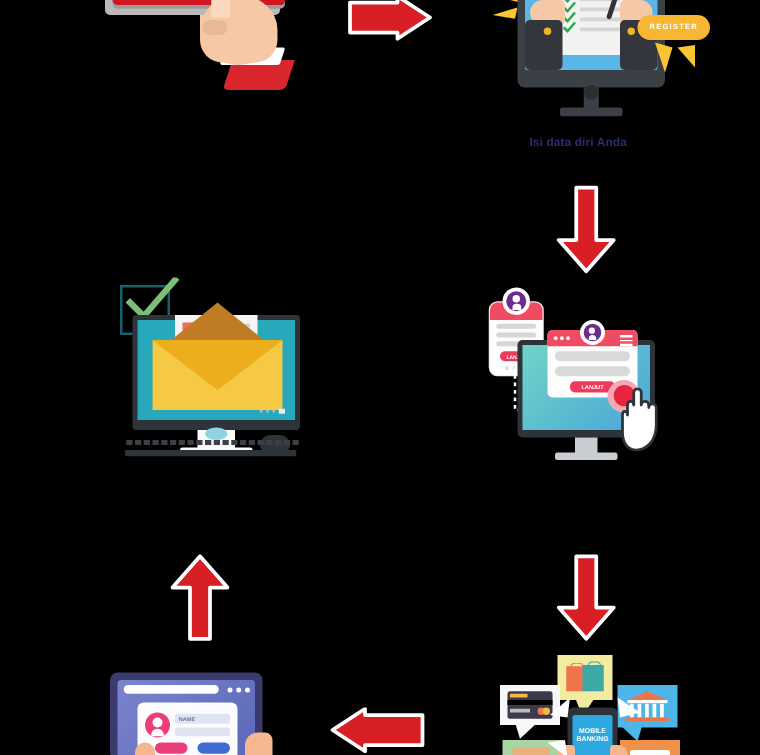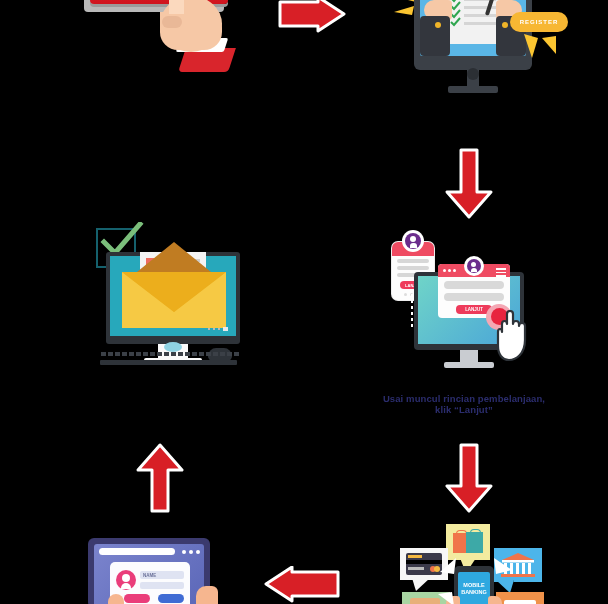--- a/index.html
+++ b/index.html
@@ -125,20 +125,21 @@
     <div style="position:absolute;left:118px;top:52px;width:58px;height:20px;background:#f7b733;border-radius:10px;
                 color:#fff;font-size:6px;font-weight:bold;letter-spacing:1px;display:flex;align-items:center;justify-content:center;">
       <span>REGISTER</span>
     </div>
 
     <svg style="position:absolute;left:130px;top:72px;" width="36" height="32" viewBox="0 0 36 32">
       <path d="M2 2 L10 26 L16 6 Z" fill="#fbc531"></path>
       <path d="M20 6 L34 22 L34 4 Z" fill="#fbc531"></path>
     </svg>
   </div>
+  <div class="caption" style="left:365px;top:109px;width:195px;">Isi data diri Anda</div>
 
   <div class="arrow" style="left:444px;top:148px;width:50px;height:72px;">
     <svg width="50" height="72" viewBox="0 0 50 72">
       <path d="M17 2 H33 V44 H47 L25 69 L3 44 H17 Z" fill="#d81f26" stroke="#ffffff" stroke-width="3" stroke-linejoin="round"></path>
     </svg>
   </div>
 
   <div class="cell" style="left:96px;top:228px;width:150px;height:140px;">
 
     <div style="position:absolute;left:0px;top:0px;width:36px;height:36px;border:2.5px solid #15616d;background:transparent;"></div>
@@ -260,22 +261,20 @@
     <div class="r circ" style="left:100px;top:76px;width:26px;height:26px;background:#f4a7b4;"></div>
     <div class="r circ" style="left:105px;top:80px;width:17px;height:17px;background:#e8243f;"></div>
     <svg style="position:absolute;left:110px;top:82px;" width="48" height="52" viewBox="0 0 48 52">
       <path d="M6 14 C6 10 11 10 11 14 V4 C11 0 17 0 17 4 V14 C17 10 23 10 23 14 V16
                C23 12 29 12 29 16 V30 C29 44 20 50 13 50 C6 50 2 44 2 36 V22 C2 18 6 18 6 22 Z" fill="#ffffff" stroke="#2e3339" stroke-width="2.2" stroke-linejoin="round"></path>
     </svg>
 
     <div class="r" style="left:74px;top:122px;width:18px;height:14px;background:#c9ccd1;"></div>
     <div class="r" style="left:58px;top:134px;width:50px;height:6px;background:#c9ccd1;border-radius:2px;"></div>
   </div>
-  <div class="caption" style="left:368px;top:393px;width:192px;">Usai muncul rincian pembelanjaan,
-klik “Lanjut”</div>
 
   <div class="arrow" style="left:135px;top:443px;width:50px;height:70px;">
     <svg width="50" height="70" viewBox="0 0 50 70">
       <path d="M25 2 L47 27 H33 V68 H17 V27 H3 Z" fill="#d81f26" stroke="#ffffff" stroke-width="3" stroke-linejoin="round"></path>
     </svg>
   </div>
 
   <div class="arrow" style="left:444px;top:443px;width:50px;height:70px;">
     <svg width="50" height="70" viewBox="0 0 50 70">
       <path d="M17 2 H33 V43 H47 L25 68 L3 43 H17 Z" fill="#d81f26" stroke="#ffffff" stroke-width="3" stroke-linejoin="round"></path>

